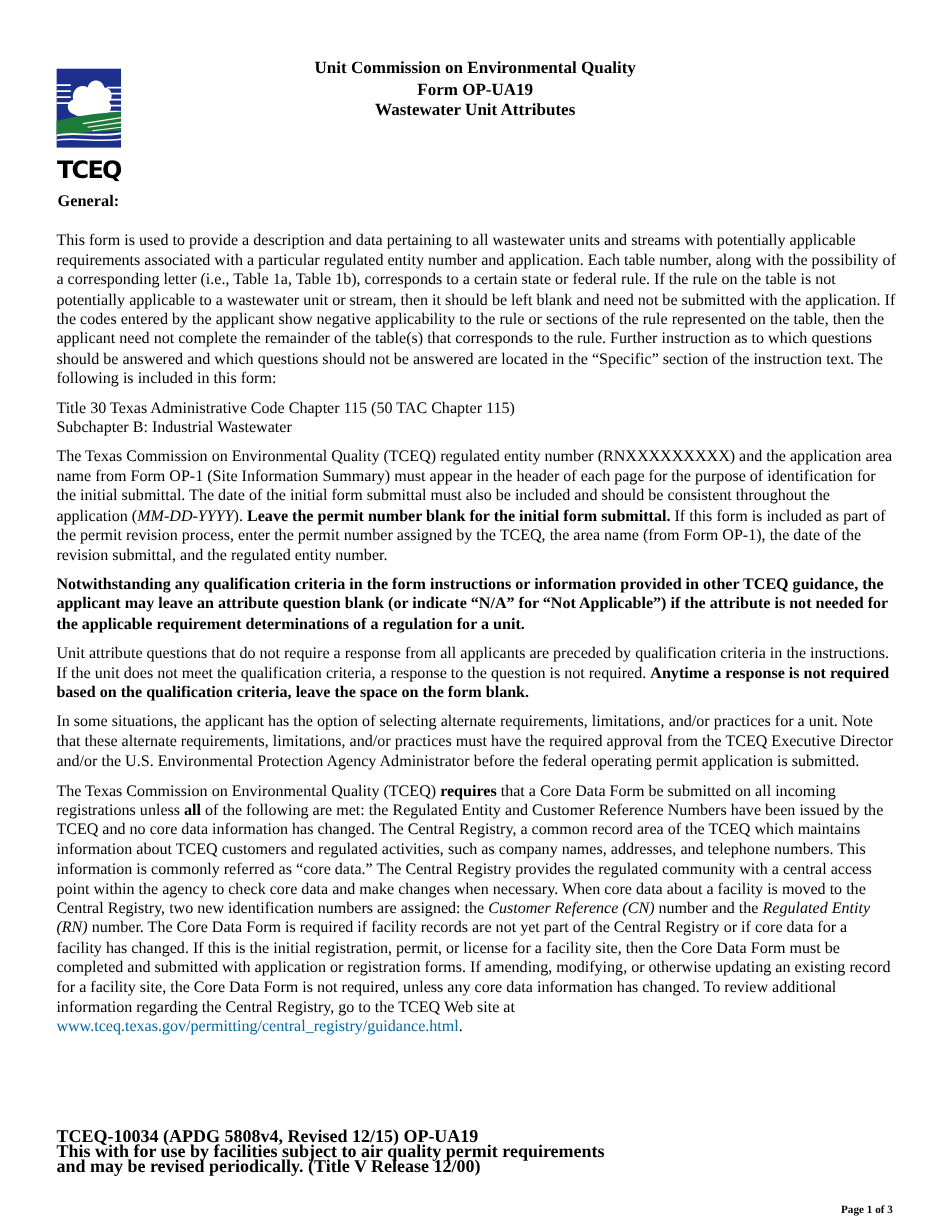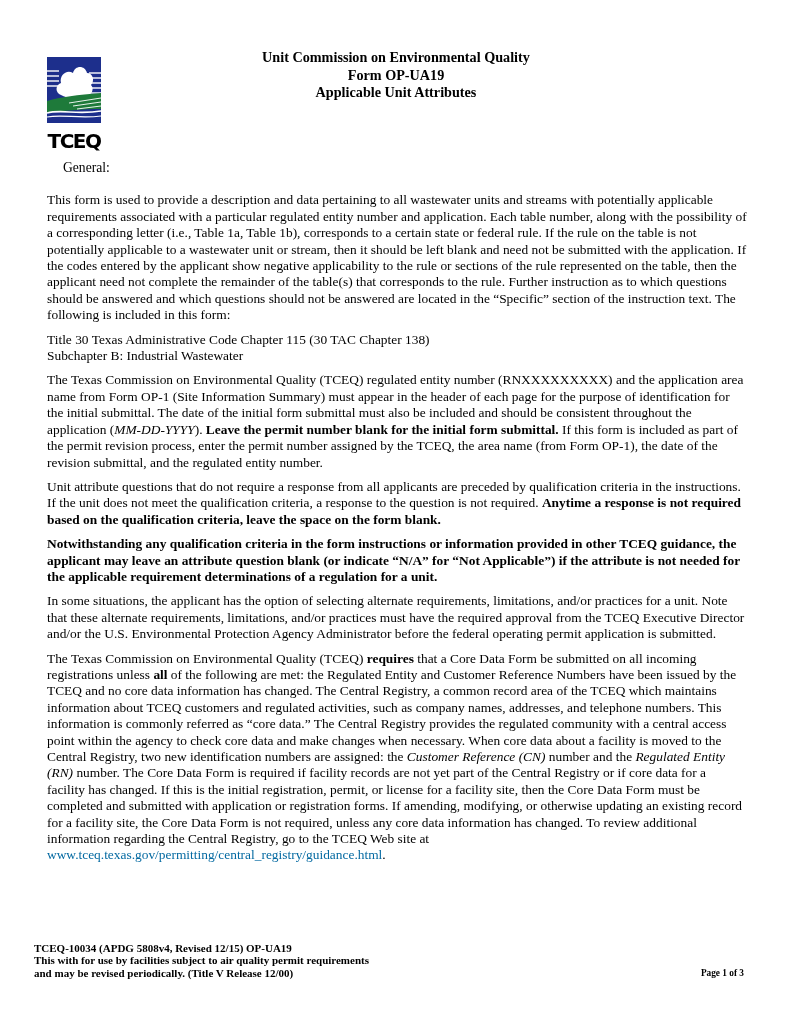--- a/index.html
+++ b/index.html
@@ -3,30 +3,30 @@
 <meta charset="utf-8">
 <style>
   html, body { margin: 0; padding: 0; background: #ffffff; }
   body { width: 792px; height: 1024px; position: relative; overflow: hidden;
          font-family: "Liberation Serif", "DejaVu Serif", serif; color: #000; }
   .page { position: absolute; left: 0; top: 0; width: 792px; height: 1024px; }
   .logo { position: absolute; left: 47px; top: 57px; width: 54px; height: 94px; }
   .header { position: absolute; left: 180px; width: 432px; top: 49px; text-align: center;
             font-weight: bold; font-size: 14.2px; line-height: 17.5px; }
   .content { position: absolute; left: 47px; width: 700px; top: 160px; font-size: 13.4px; line-height: 16.4px; }
-  .general { font-weight: normal; font-size: 13.6px; margin: 0 0 16px 16px; }
+  .general { font-weight: bold; font-size: 13.6px; margin: 0 0 16px 1px; }
   p { margin: 0 0 8px 0; }
   .tables-row { display: flex; margin: 0 0 8px 0; }
   .tables-label { font-weight: bold; width: 138px; flex: none; }
   .tables-desc div { }
   b { font-weight: bold; }
   i { }
   a.link { color: #0369a1; text-decoration: none; }
-  .footer { position: absolute; left: 34px; top: 942px; font-weight: bold; font-size: 11px; line-height: 12.4px; }
-  .pageno { position: absolute; right: 48px; top: 967px; font-weight: bold; font-size: 9.3px; line-height: 12px; }
+  .footer { position: absolute; left: 47px; top: 942px; font-weight: bold; font-size: 15px; line-height: 12.4px; }
+  .pageno { position: absolute; right: 48px; top: 1003px; font-weight: bold; font-size: 9.3px; line-height: 12px; }
 </style>
 </head>
 <body>
 
 <div class="page">
 
   <div class="logo">
     <svg width="54" height="94" viewBox="0 0 54 94">
       <rect x="0" y="0" width="54" height="66" fill="#1d2f8c"></rect>
 
@@ -53,40 +53,40 @@
 
       <path d="M0 56 C14 52 30 58 54 54" stroke="#ffffff" stroke-width="1.6" fill="none"></path>
       <path d="M0 60 C16 57 32 62 54 59" stroke="#ffffff" stroke-width="1.2" fill="none"></path>
       <text x="27" y="91" text-anchor="middle" font-family="'DejaVu Sans', sans-serif" font-weight="bold" font-size="20" fill="#000" letter-spacing="-1.5">TCEQ</text>
     </svg>
   </div>
 
   <div class="header">
     <div>Unit Commission on Environmental Quality</div>
     <div>Form OP-UA19</div>
-    <div>Applicable Unit Attributes</div>
+    <div>Wastewater Unit Attributes</div>
   </div>
 
   <div class="content">
     <div class="general">General:</div>
 
     <p>This form is used to provide a description and data pertaining to all wastewater units and streams with potentially applicable requirements associated with a particular regulated entity number and application. Each table number, along with the possibility of a corresponding letter (i.e., Table 1a, Table 1b), corresponds to a certain state or federal rule. If the rule on the table is not potentially applicable to a wastewater unit or stream, then it should be left blank and need not be submitted with the application. If the codes entered by the applicant show negative applicability to the rule or sections of the rule represented on the table, then the applicant need not complete the remainder of the table(s) that corresponds to the rule. Further instruction as to which questions should be answered and which questions should not be answered are located in the “Specific” section of the instruction text. The following is included in this form:</p>
 
     <div class="tables-row">
       <div class="tables-desc">
-        <div>Title 30 Texas Administrative Code Chapter 115 (30 TAC Chapter 138)</div>
+        <div>Title 30 Texas Administrative Code Chapter 115 (50 TAC Chapter 115)</div>
         <div>Subchapter B:  Industrial Wastewater</div>
       </div>
     </div>
 
     <p><span>The Texas Commission on Environmental Quality (TCEQ) regulated entity number (RNXXXXXXXXX) and the application area name from Form OP-1 (Site Information Summary) must appear in the header of each page for the purpose of identification for the initial submittal. The date of the initial form submittal must also be included and should be consistent throughout the application (</span><i>MM-DD-YYYY</i><span>). </span><b>Leave the permit number blank for the initial form submittal.</b><span> If this form is included as part of the permit revision process, enter the permit number assigned by the TCEQ, the area name (from Form OP-1), the date of the revision submittal, and the regulated entity number.</span></p>
 
+    <p><b>Notwithstanding any qualification criteria in the form instructions or information provided in other TCEQ guidance, the applicant may leave an attribute question blank (or indicate “N/A” for “Not Applicable”) if the attribute is not needed for the applicable requirement determinations of a regulation for a unit.</b></p>
+
     <p><span>Unit attribute questions that do not require a response from all applicants are preceded by qualification criteria in the instructions. If the unit does not meet the qualification criteria, a response to the question is not required. </span><b>Anytime a response is not required based on the qualification criteria, leave the space on the form blank.</b></p>
-
-    <p><b>Notwithstanding any qualification criteria in the form instructions or information provided in other TCEQ guidance, the applicant may leave an attribute question blank (or indicate “N/A” for “Not Applicable”) if the attribute is not needed for the applicable requirement determinations of a regulation for a unit.</b></p>
 
     <p>In some situations, the applicant has the option of selecting alternate requirements, limitations, and/or practices for a unit. Note that these alternate requirements, limitations, and/or practices must have the required approval from the TCEQ Executive Director and/or the U.S. Environmental Protection Agency Administrator before the federal operating permit application is submitted.</p>
 
     <p><span>The Texas Commission on Environmental Quality (TCEQ) </span><b>requires</b><span> that a Core Data Form be submitted on all incoming registrations unless </span><b>all</b><span> of the following are met: the Regulated Entity and Customer Reference Numbers have been issued by the TCEQ and no core data information has changed. The Central Registry, a common record area of the TCEQ which maintains information about TCEQ customers and regulated activities, such as company names, addresses, and telephone numbers. This information is commonly referred as “core data.” The Central Registry provides the regulated community with a central access point within the agency to check core data and make changes when necessary. When core data about a facility is moved to the Central Registry, two new identification numbers are assigned: the </span><i>Customer Reference (CN)</i><span> number and the </span><i>Regulated Entity (RN)</i><span> number. The Core Data Form is required if facility records are not yet part of the Central Registry or if core data for a facility has changed. If this is the initial registration, permit, or license for a facility site, then the Core Data Form must be completed and submitted with application or registration forms. If amending, modifying, or otherwise updating an existing record for a facility site, the Core Data Form is not required, unless any core data information has changed. To review additional information regarding the Central Registry, go to the TCEQ Web site at </span><a class="link">www.tceq.texas.gov/permitting/central_registry/guidance.html</a><span>.</span></p>
   </div>
 
   <div class="footer">
     <div>TCEQ-10034 (APDG 5808v4, Revised 12/15) OP-UA19</div>
     <div>This with for use by facilities subject to air quality permit requirements</div>
     <div>and may be revised periodically. (Title V Release 12/00)</div>

